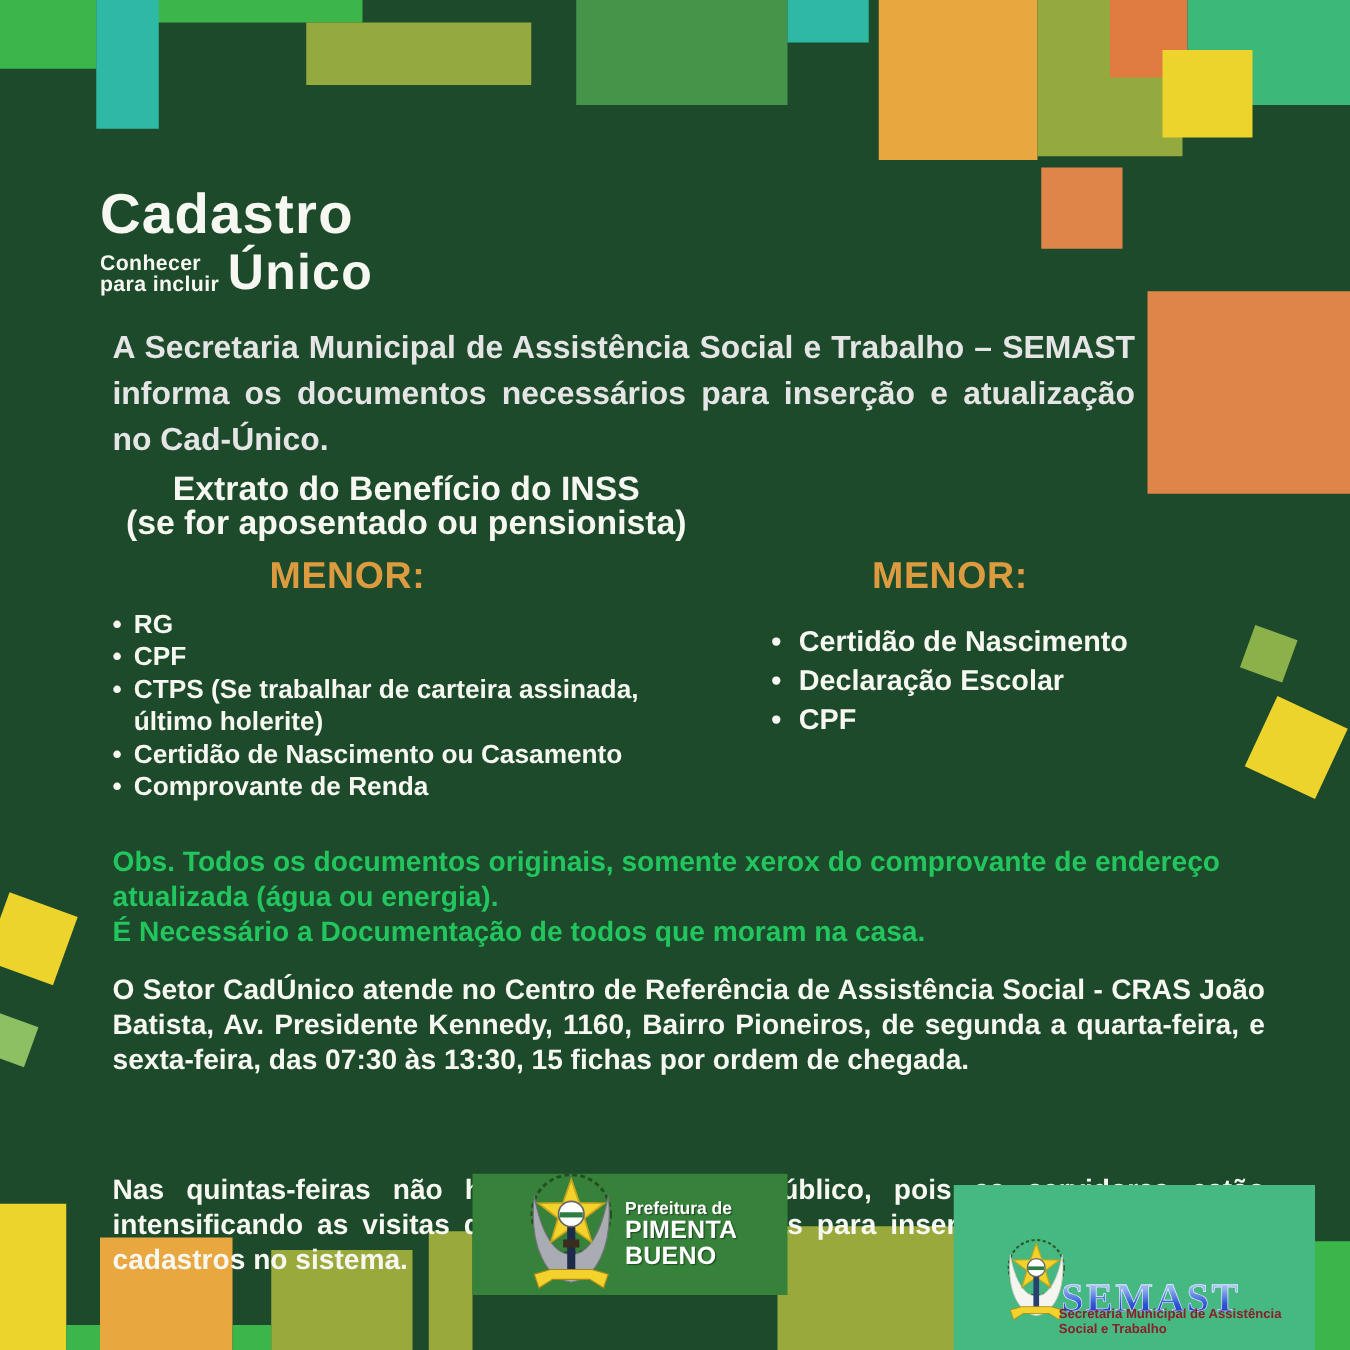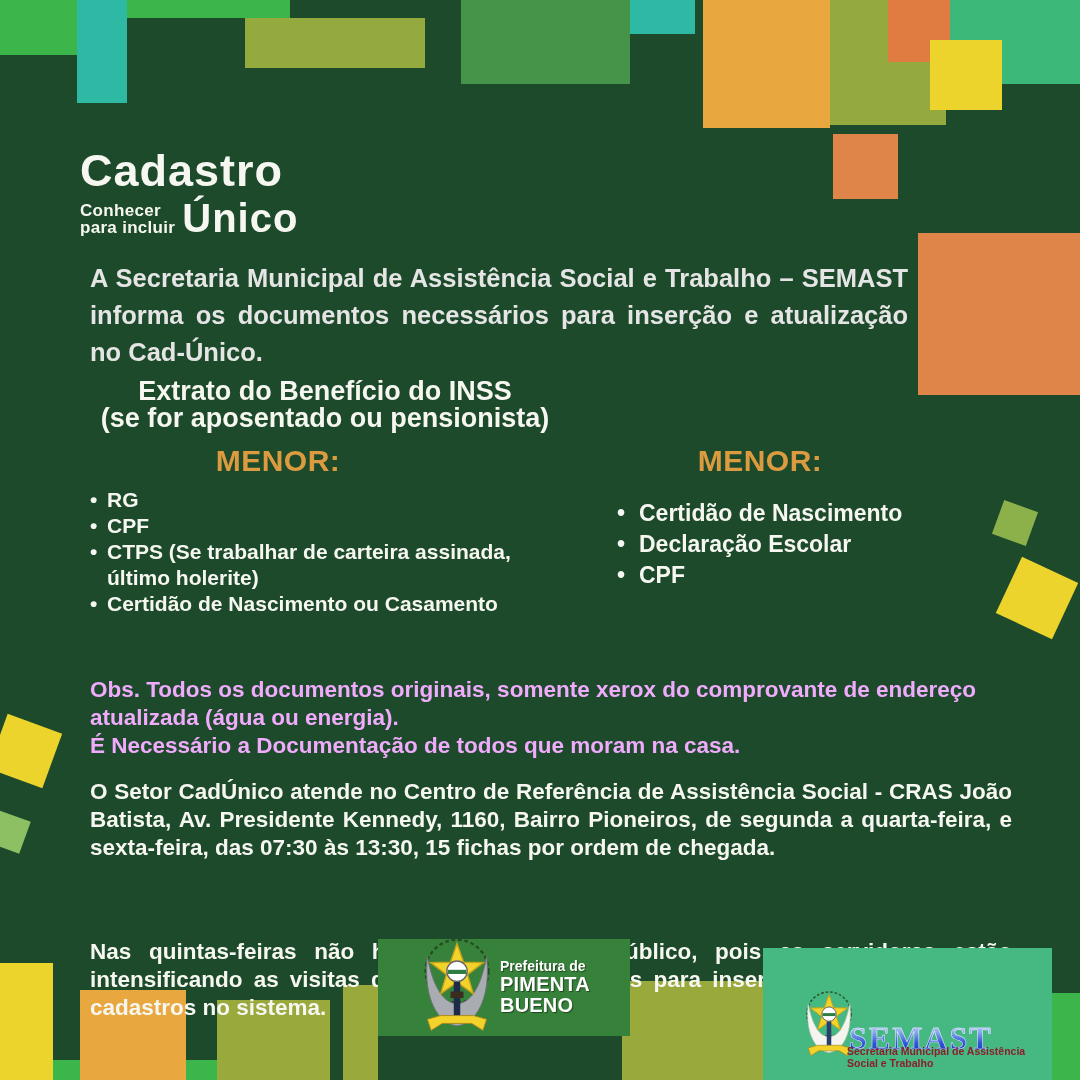--- a/index.html
+++ b/index.html
@@ -26,21 +26,21 @@
   .maior-col .col-title{width:380px;text-align:center;}
   .menor-col{position:absolute;left:600px;top:444px;width:430px;}
   .menor-col .col-title{width:320px;text-align:center;}
   ul.doclist{list-style:none;margin:10px 0 0 0;padding:0;color:#f7f7f2;font-weight:bold;}
   .maior-col ul.doclist{font-size:21px;line-height:26px;margin-top:9px;}
   .menor-col ul.doclist{font-size:23px;line-height:31px;margin-top:20px;padding-left:15px;}
   ul.doclist li{position:relative;padding-left:19px;}
   ul.doclist li::before{content:"•";position:absolute;left:2px;}
   .menor-col ul.doclist li{padding-left:24px;}
   .obs{position:absolute;left:90px;top:676px;width:925px;
-    font-size:22.5px;font-weight:bold;line-height:28px;color:#f0abfc;}
+    font-size:22.5px;font-weight:bold;line-height:28px;color:#22c55e;}
   .info1{position:absolute;left:90px;top:778px;width:922px;
     font-size:22.5px;font-weight:bold;line-height:28px;color:#f7f7f2;text-align:justify;}
   .info2{position:absolute;left:90px;top:938px;width:922px;
     font-size:22.5px;font-weight:bold;line-height:28px;color:#f7f7f2;text-align:justify;}
   
   .pref-box{position:absolute;left:378px;top:939px;width:252px;height:97px;
     background:#37823a;overflow:hidden;display:flex;align-items:center;}
   .pref-crest{margin:-4px 0 0 42px;flex:none;}
   .pref-text{margin-left:6px;color:#ffffff;text-shadow:1px 1px 1px rgba(0,0,0,.45);}
   .pref-line1{font-size:14px;font-weight:bold;line-height:15px;}
@@ -109,20 +109,21 @@
     <div>(se for aposentado ou pensionista)</div>
   </div>
 
   <div class="maior-col">
     <div class="col-title">MENOR:</div>
     <ul class="doclist">
       <li>RG</li>
       <li>CPF</li>
       <li>CTPS (Se trabalhar de carteira assinada, último holerite)</li>
       <li>Certidão de Nascimento ou Casamento</li>
+      <li>Comprovante de Renda</li>
     </ul>
   </div>
 
   <div class="menor-col">
     <div class="col-title">MENOR:</div>
     <ul class="doclist">
       <li>Certidão de Nascimento</li>
       <li>Declaração Escolar</li>
       <li>CPF</li>
     </ul>

